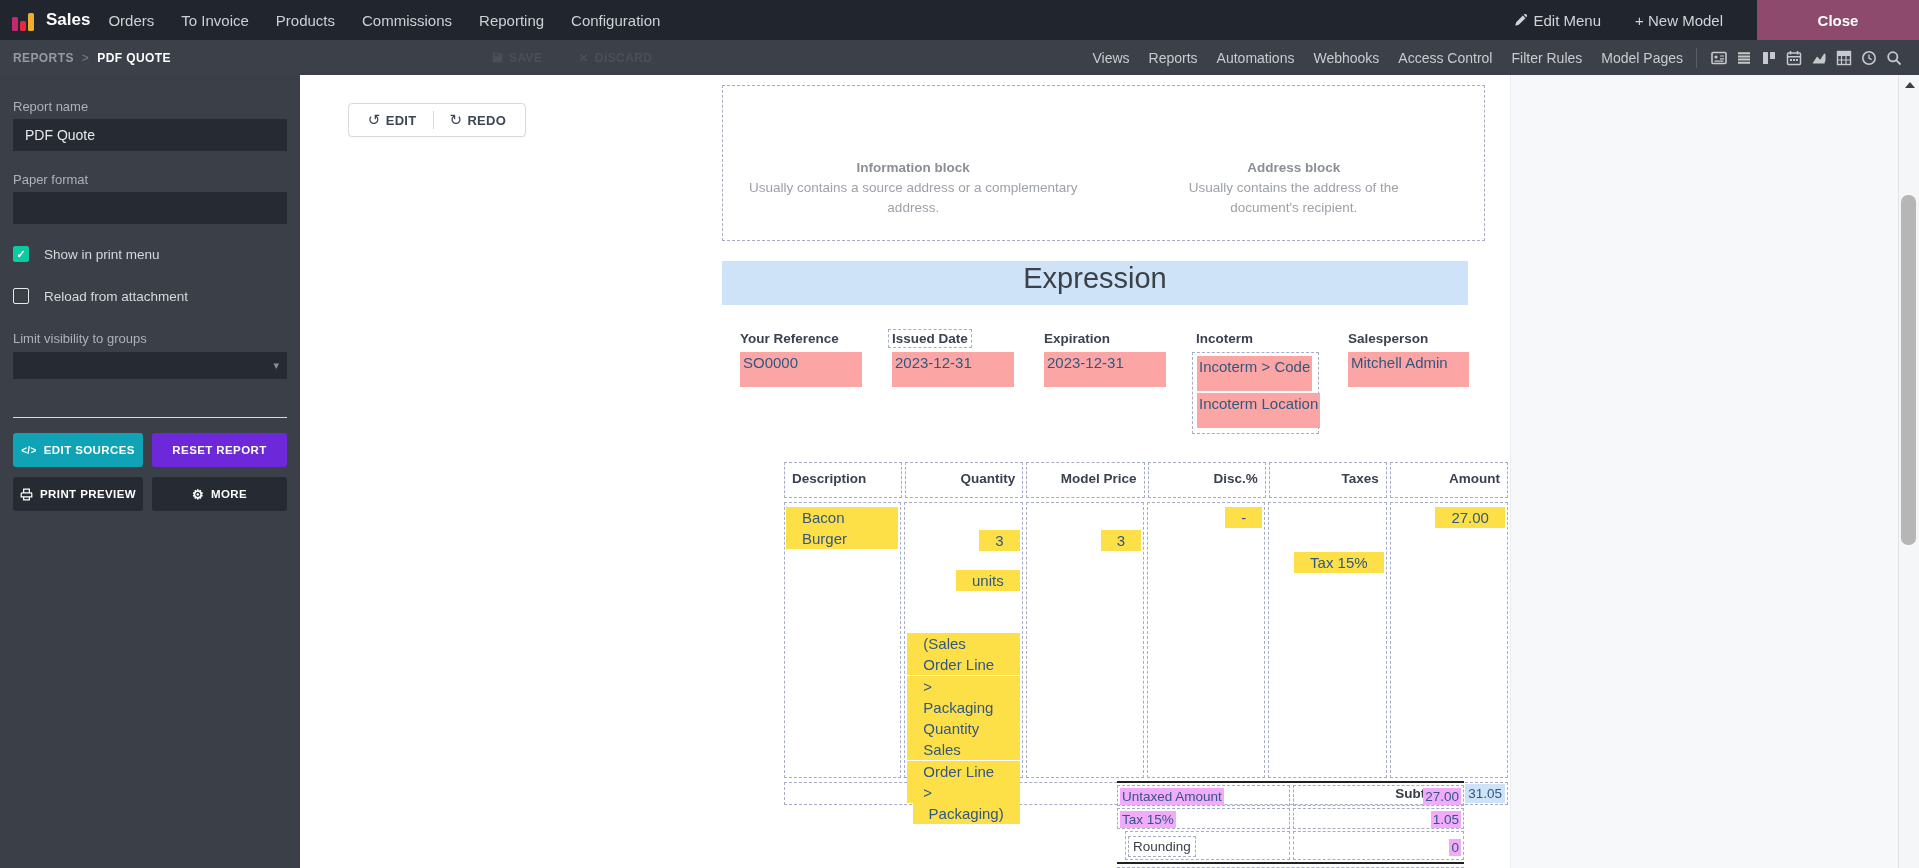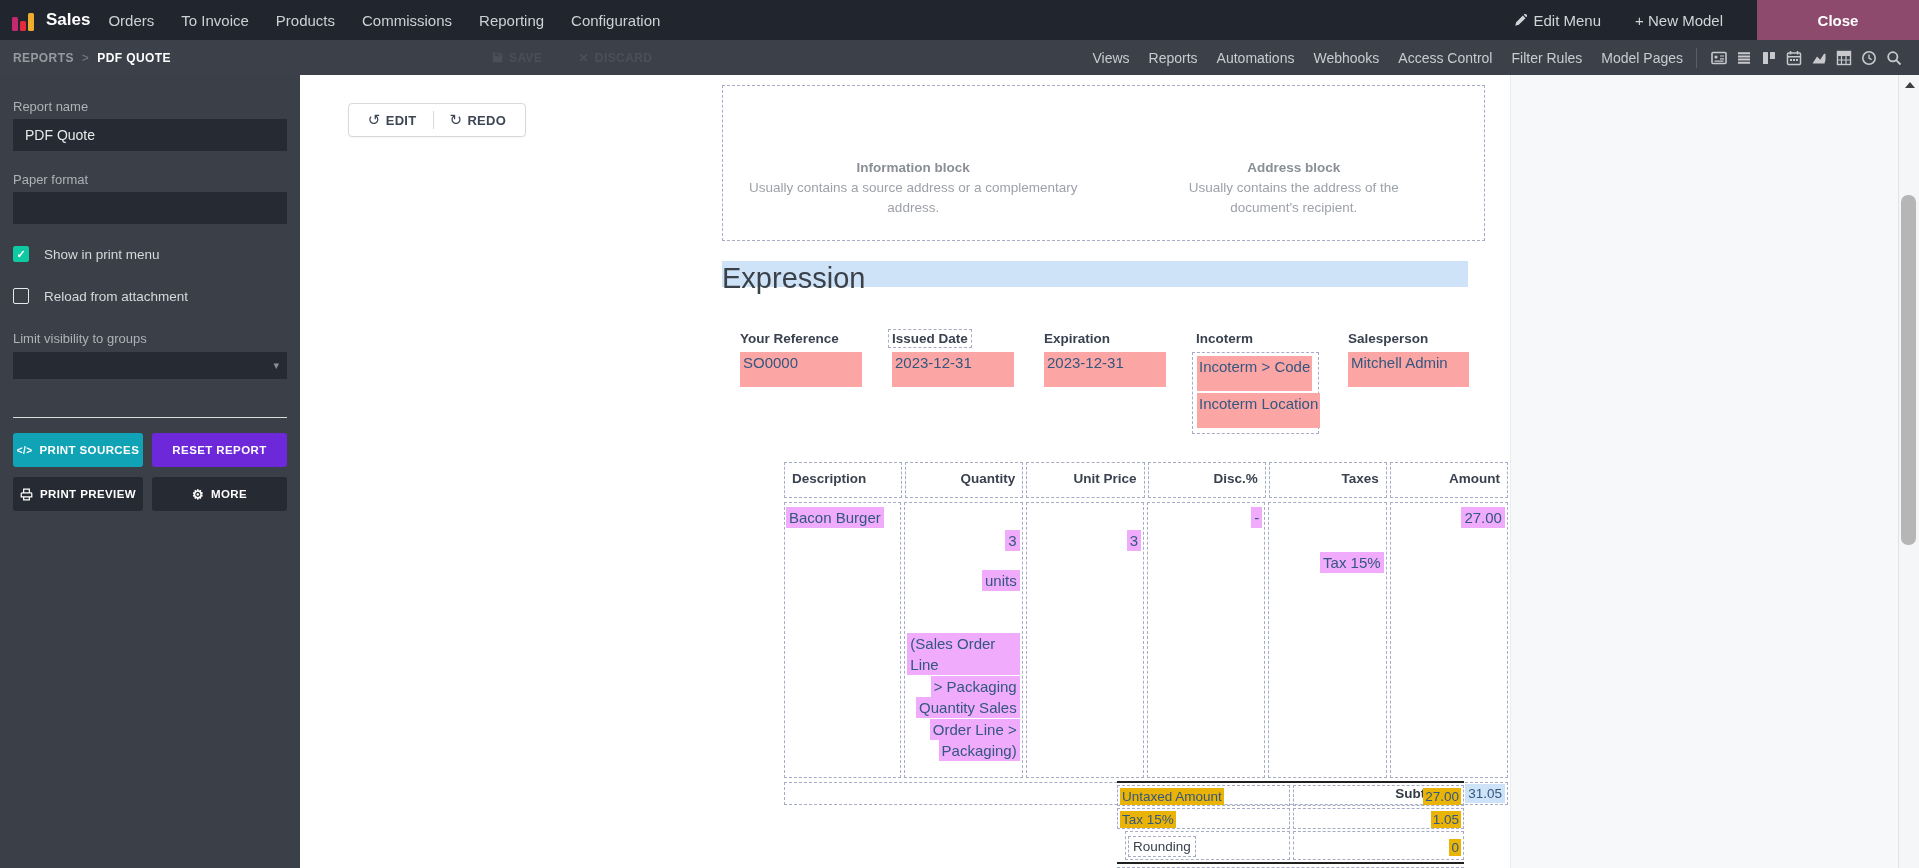--- a/index.html
+++ b/index.html
@@ -65,54 +65,54 @@
   .ub-sep { width:1px; height:18px; background:#d9d9d9; margin:0 16px; }
   .arrow-glyph { font-size:15px; font-weight:normal; }
 
   .info-blocks { position:absolute; left:722px; top:85px; width:763px; height:156px; border:1px dashed #a7acc6; display:flex; padding-top:72px; }
   .ib-half { flex:1; text-align:center; }
   .ib-title { font-size:13.5px; font-weight:bold; color:#8a8e95; line-height:20px; }
   .ib-desc { font-size:13.5px; color:#9da1a8; line-height:20px; margin:0 auto; }
   .ib-desc.w1 { max-width:345px; }
   .ib-desc.w2 { max-width:235px; }
 
-  .doc-title { position:absolute; left:722px; top:261px; width:746px; height:26px; background:#cfe3f8; color:#3b4148; font-size:29px; line-height:35px; font-weight:500; }
+  .doc-title { position:absolute; left:722px; top:261px; width:746px; height:44px; background:#cfe3f8; color:#3b4148; font-size:29px; line-height:35px; font-weight:500;text-align:center; }
 
   .field { position:absolute; top:330px; width:122px; }
   .f-label { font-size:13.5px; font-weight:bold; color:#3a4250; line-height:18px; margin-bottom:4px; white-space:nowrap; }
   .f-label .dashed-wrap { border:1px dashed #a7acc6; padding:1px 3px; margin-left:-4px; }
   .f-value { display:block; width:100%; height:35px; line-height:21px; font-size:15px; color:#33577e; background:#fca5a5; padding-left:3px; white-space:nowrap; }
   .incoterm-box { border:1px dashed #a7acc6; padding:3px 4px; margin-left:-4px; width:127px; }
   .incoterm-box .f-value { width:auto; display:inline-block; padding:0 2px; margin-bottom:2px; }
 
   .doc-table { position:absolute; left:740px; top:462px; width:724px;margin-left:44px; }
   .t-row { display:flex; gap:3px; }
   .t-cell { flex:1; border:1px dashed #a7acc6; }
   .th { height:36px; font-size:13.5px; font-weight:bold; color:#3a4250; padding:8px 7px; }
   .th.left { text-align:left; } .th.right { text-align:right; }
   .t-body { margin-top:4px; height:276px; }
   .t-body .t-cell { padding:4px 2px 0 2px; }
-  .chip { display:inline-block; background:#f0abfc; color:#33577e; font-size:15px; line-height:21px; padding:0 3px; }
+  .chip { display:inline-block; background:#fde047; color:#33577e; font-size:15px; line-height:21px; padding:0 16px; }
   .cell-desc { text-align:left; padding-left:1px !important; }
   .cell-r { text-align:right; }
   .cell-qty { display:flex; flex-direction:column; align-items:flex-end; padding-top:27px !important; }
   .q-units { margin-top:19px; }
   .q-pack { margin-top:42px; display:flex; flex-direction:column; align-items:flex-end; }
   .q-pack .chip { margin-bottom:0.5px; }
   .cell-price { padding-top:27px !important; }
   .cell-tax { padding-top:49px !important; }
   .subtotal-row { margin-top:4px; height:23px; border:1px dashed #a7acc6; display:flex; align-items:center; justify-content:flex-end; padding-right:2px; }
   .subtotal-label { font-size:13.5px; font-weight:bold; color:#333b47; margin-right:16px; }
   .subtotal-value { background:#cfe3f8; color:#33577e; font-size:13.5px; line-height:19px; padding:0 3px; }
 
   .totals { position:absolute; left:1117px; top:781px; width:347px; border-top:2px solid #202020; padding-top:2px; }
   .tt-row { display:flex; gap:3px; margin-bottom:2px; }
   .tt-label { width:173px; border:1px dashed #a7acc6; padding:1px 2px; height:21px; }
   .tt-value { width:171px; border:1px dashed #a7acc6; padding:1px 2px; height:21px; text-align:right; }
-  .tt-chip { display:inline-block; background:#eab308; color:#33577e; font-size:13.5px; line-height:17px; padding:0 2px; }
+  .tt-chip { display:inline-block; background:#f0abfc; color:#33577e; font-size:13.5px; line-height:17px; padding:0 2px; }
   .tt-plain { display:inline-block; border:1px dashed #a7acc6; color:#39414f; font-size:13.5px; line-height:17px; padding:1px 4px; }
   .tt-row.inset .tt-label { width:165px; margin-left:8px; height:29px; padding-top:4px; border-style:dashed; }
   .tt-row.inset .tt-value { height:29px; padding-top:6px; }
   .totals-bottom { border-top:2px solid #202020; margin-top:1px; }
   .totals-clip { margin-top:3px; height:10px; border:1px dashed #a7acc6; border-bottom:none; }
 
   svg .st { fill:none; stroke:#c7c9cc; }
   svg .fl { fill:#c7c9cc; }
   .pencil-svg .fl { fill:#d2d4d8; }
 </style>
@@ -250,21 +250,21 @@
 
     <div class="sb-label" style="top:256px;">Limit visibility to groups</div>
     <div class="sb-select" style="top:277px;">
       <span>▾</span>
     </div>
 
     <div class="sb-divider" style="top:342px;"></div>
 
     <button class="sb-btn btn-teal" style="left:13px; top:358px; width:130px;">
       <span class="code-glyph">&lt;/&gt;</span>
-      <span>PRINT SOURCES</span>
+      <span>EDIT SOURCES</span>
     </button>
     <button class="sb-btn btn-pink" style="left:152px; top:358px; width:135px;">
       <span>RESET REPORT</span>
     </button>
     <button class="sb-btn btn-dark" style="left:13px; top:402px; width:130px;">
       <svg width="13" height="13" viewBox="0 0 16 16">
           <path fill="none" stroke="#fff" stroke-width="1.5" d="M4.5 6V1.5h7V6M2.5 6h11a1 1 0 0 1 1 1v4h-3v3.5h-7V11h-3V7a1 1 0 0 1 1-1zM4.5 11h7"></path>
         </svg>
       <span>PRINT PREVIEW</span>
     </button>
@@ -326,21 +326,21 @@
   </div>
   <div class="field" style="left:1348px; width:121px;">
     <div class="f-label">Salesperson</div>
     <span class="f-value">Mitchell Admin</span>
   </div>
 
   <div class="doc-table">
     <div class="t-row">
       <div class="t-cell th left">Description</div>
       <div class="t-cell th right">Quantity</div>
-      <div class="t-cell th right">Unit Price</div>
+      <div class="t-cell th right">Model Price</div>
       <div class="t-cell th right">Disc.%</div>
       <div class="t-cell th right">Taxes</div>
       <div class="t-cell th right">Amount</div>
     </div>
     <div class="t-row t-body">
       <div class="t-cell cell-desc">
         <span class="chip">Bacon Burger</span>
       </div>
       <div class="t-cell cell-qty">
         <span class="chip">3</span>

